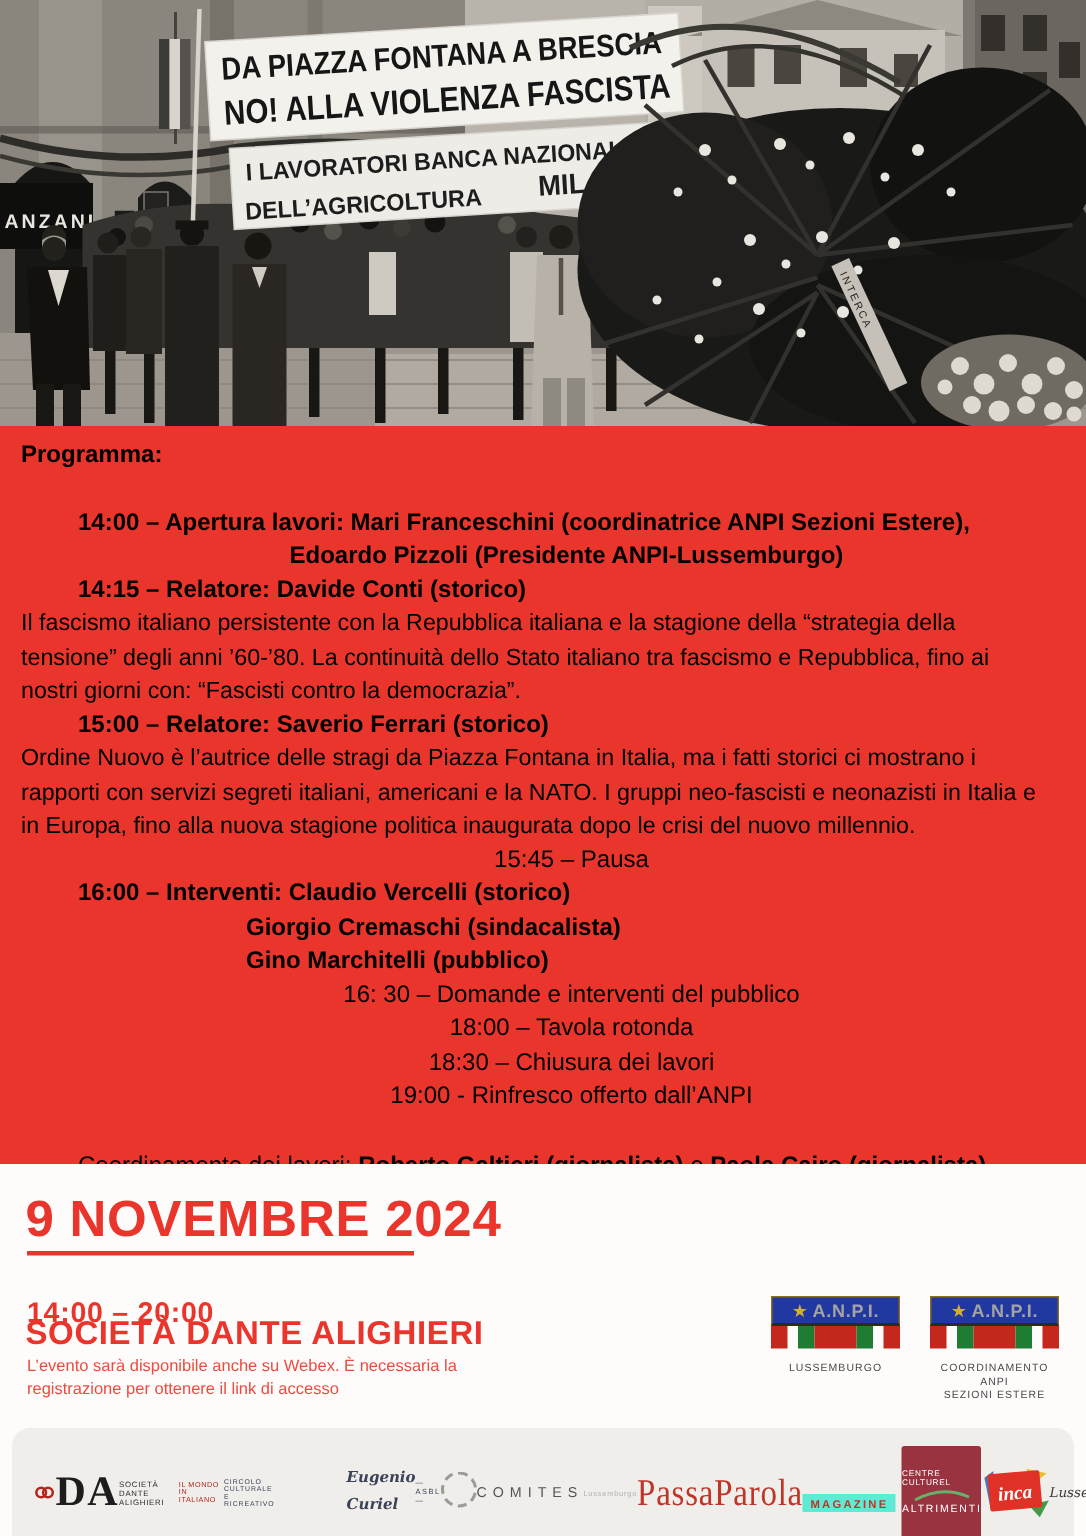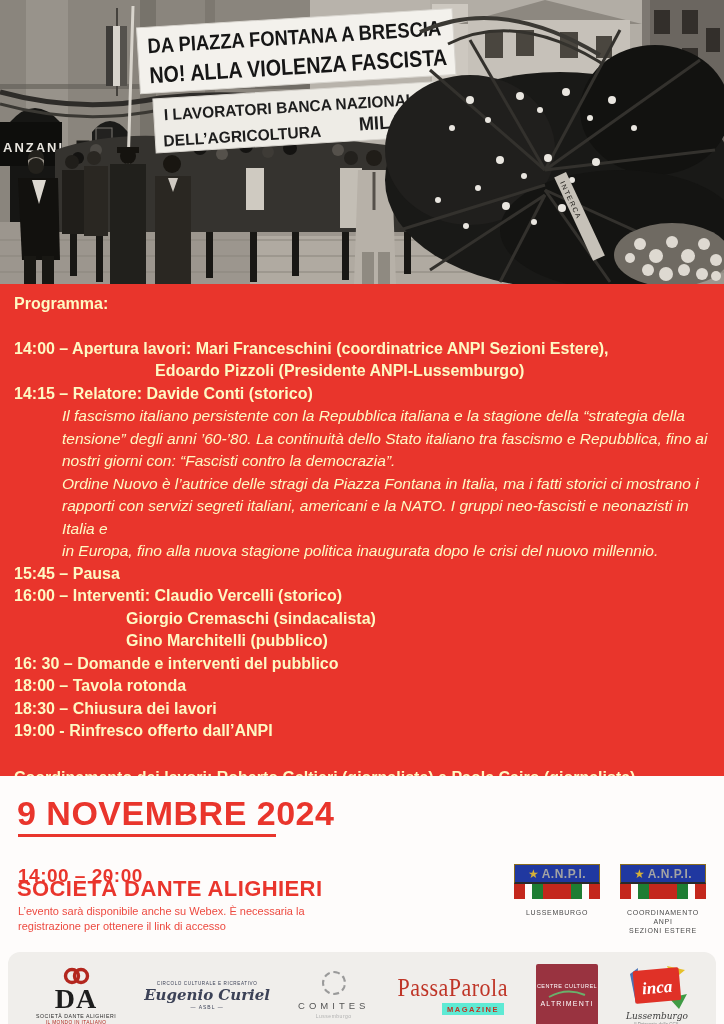--- a/index.html
+++ b/index.html
@@ -4,27 +4,27 @@
 <style>
   * { margin:0; padding:0; box-sizing:border-box; }
   body { background:#ffffff; font-family:"Liberation Sans", sans-serif; }
   .poster { position:relative; width:724px; height:1024px; overflow:hidden; background:#fefcfb; margin:0 auto; }
 
   
   .photo { position:absolute; top:0; left:0; width:724px; height:284px; background:#b8b3ab; }
 
   
   .red-band { position:absolute; top:284px; left:0; width:724px; height:492px;
-              background:#e9352c; color:#fef9c3; padding:9px 14px 0 14px;
+              background:#e9352c; color:#000000; padding:9px 14px 0 14px;
               font-size:16px; line-height:22.5px; }
   .red-band .title { font-weight:700; margin-bottom:22px; }
-  .line { white-space:nowrap; }
+  .line { white-space:nowrap;margin-left:38px; }
   .b { font-weight:700; }
-  .r { font-weight:700; }
-  .it { font-style:italic; font-weight:400; font-size:15.5px; white-space:pre-line;margin-left:48px; }
+  .r { font-weight:400;text-align:center; }
+  .it { font-weight:400; font-size:15.5px; white-space:pre-line; }
   .indent-l { padding-left:141px; }
   .indent-m { padding-left:112px; }
   .coord { margin-top:24px; }
 
   
   .event { position:absolute; top:776px; left:0; width:724px; height:176px; background:#fefcfb; }
   .event-date { position:absolute; left:17px; top:18px; font-size:34px; font-weight:700;
                 color:#e9352c; letter-spacing:0.5px;text-align:right; }
   .event-rule { position:absolute; left:18px; top:58px; width:258px; height:3px; background:#e9352c; }
   .event-time { position:absolute; left:18px; top:66px; font-size:19px; font-weight:700; color:#e9352c; letter-spacing:0.5px;margin-top:23px; }
@@ -43,31 +43,31 @@
   .anpi-ribbons div { height:100%; }
   .rb-r { background:#c4271c; } .rb-g { background:#1e7d33; } .rb-w { background:transparent; }
   .w11 { width:11px; } .w7 { width:7px; } .w28 { width:28px; }
   .anpi-label { margin-top:9px; font-size:7px; color:#4a4a4a; letter-spacing:0.7px;
                 text-align:center; white-space:pre-line; line-height:9px; }
 
   
   .logo-band { position:absolute; top:952px; left:8px; width:708px; height:86px;
                background:#f0eeeb; border-radius:12px; display:flex; align-items:center;
                justify-content:space-around; padding:0 14px; }
-  .plogo { display:flex; flex-direction:column; align-items:center; }
+  .plogo { display:flex; flex-direction:row; align-items:center; }
 
   .dante .mono { height:20px; }
   .dante .da { font-family:"Liberation Serif", serif; font-weight:700; font-size:28px; line-height:26px;
                color:#1d1d1d; letter-spacing:1px; }
   .dante .t1 { font-size:5.2px; letter-spacing:0.5px; color:#2a2a2a; margin-top:1px; }
   .dante .t2 { font-size:4.8px; letter-spacing:0.4px; color:#b3261e; margin-top:1px; }
 
   .curiel { color:#3c4257; }
   .curiel .over { font-size:4.6px; letter-spacing:0.6px; }
-  .curiel .name { font-family:"DejaVu Serif", serif; font-style:italic; font-weight:700; font-size:15px; line-height:18px; }
+  .curiel .name { font-family:"DejaVu Serif", serif; font-style:italic; font-weight:700; font-size:10px; line-height:18px;margin-left:48px; }
   .curiel .sub { font-size:5px; letter-spacing:1px; }
 
   .comites { color:#6d6d6d; }
   .comites .ring { width:24px; height:24px; border:2px dashed #9a9a9a; border-radius:50%; margin-bottom:5px; }
   .comites .name { font-size:9.5px; letter-spacing:4px; color:#555; }
   .comites .sub { font-size:5px; color:#b0b0b0; margin-top:2px; letter-spacing:0.5px; }
 
   .passa .name { font-family:"Liberation Serif", serif; font-size:22px; color:#bf3527;
                  transform:scaleY(1.15); letter-spacing:0.5px; }
   .passa .mag { background:#5eead4; color:#bf3527; font-weight:700; font-size:7.5px;
@@ -277,20 +277,21 @@
   </div>
 
   <div class="red-band">
     <div class="title">Programma:</div>
     <div class="line b">14:00 – Apertura lavori: Mari Franceschini (coordinatrice ANPI Sezioni Estere),</div>
     <div class="line b indent-l">Edoardo Pizzoli (Presidente ANPI-Lussemburgo)</div>
     <div class="line b">14:15 – Relatore: Davide Conti (storico)</div>
     <div class="it">Il fascismo italiano persistente con la Repubblica italiana e la stagione della “strategia della
 tensione” degli anni ’60-’80. La continuità dello Stato italiano tra fascismo e Repubblica, fino ai
 nostri giorni con: “Fascisti contro la democrazia”.</div>
+    <div class="line b">15:00 – Relatore: Saverio Ferrari (storico)</div>
     <div class="it">Ordine Nuovo è l’autrice delle stragi da Piazza Fontana in Italia, ma i fatti storici ci mostrano i
 rapporti con servizi segreti italiani, americani e la NATO. I gruppi neo-fascisti e neonazisti in Italia e
 in Europa, fino alla nuova stagione politica inaugurata dopo le crisi del nuovo millennio.</div>
     <div class="line r">15:45 – Pausa</div>
     <div class="line b">16:00 – Interventi: Claudio Vercelli (storico)</div>
     <div class="line b indent-m">Giorgio Cremaschi (sindacalista)</div>
     <div class="line b indent-m">Gino Marchitelli (pubblico)</div>
     <div class="line r">16: 30 – Domande e interventi del pubblico</div>
     <div class="line r">18:00 – Tavola rotonda</div>
     <div class="line r">18:30 – Chiusura dei lavori</div>

